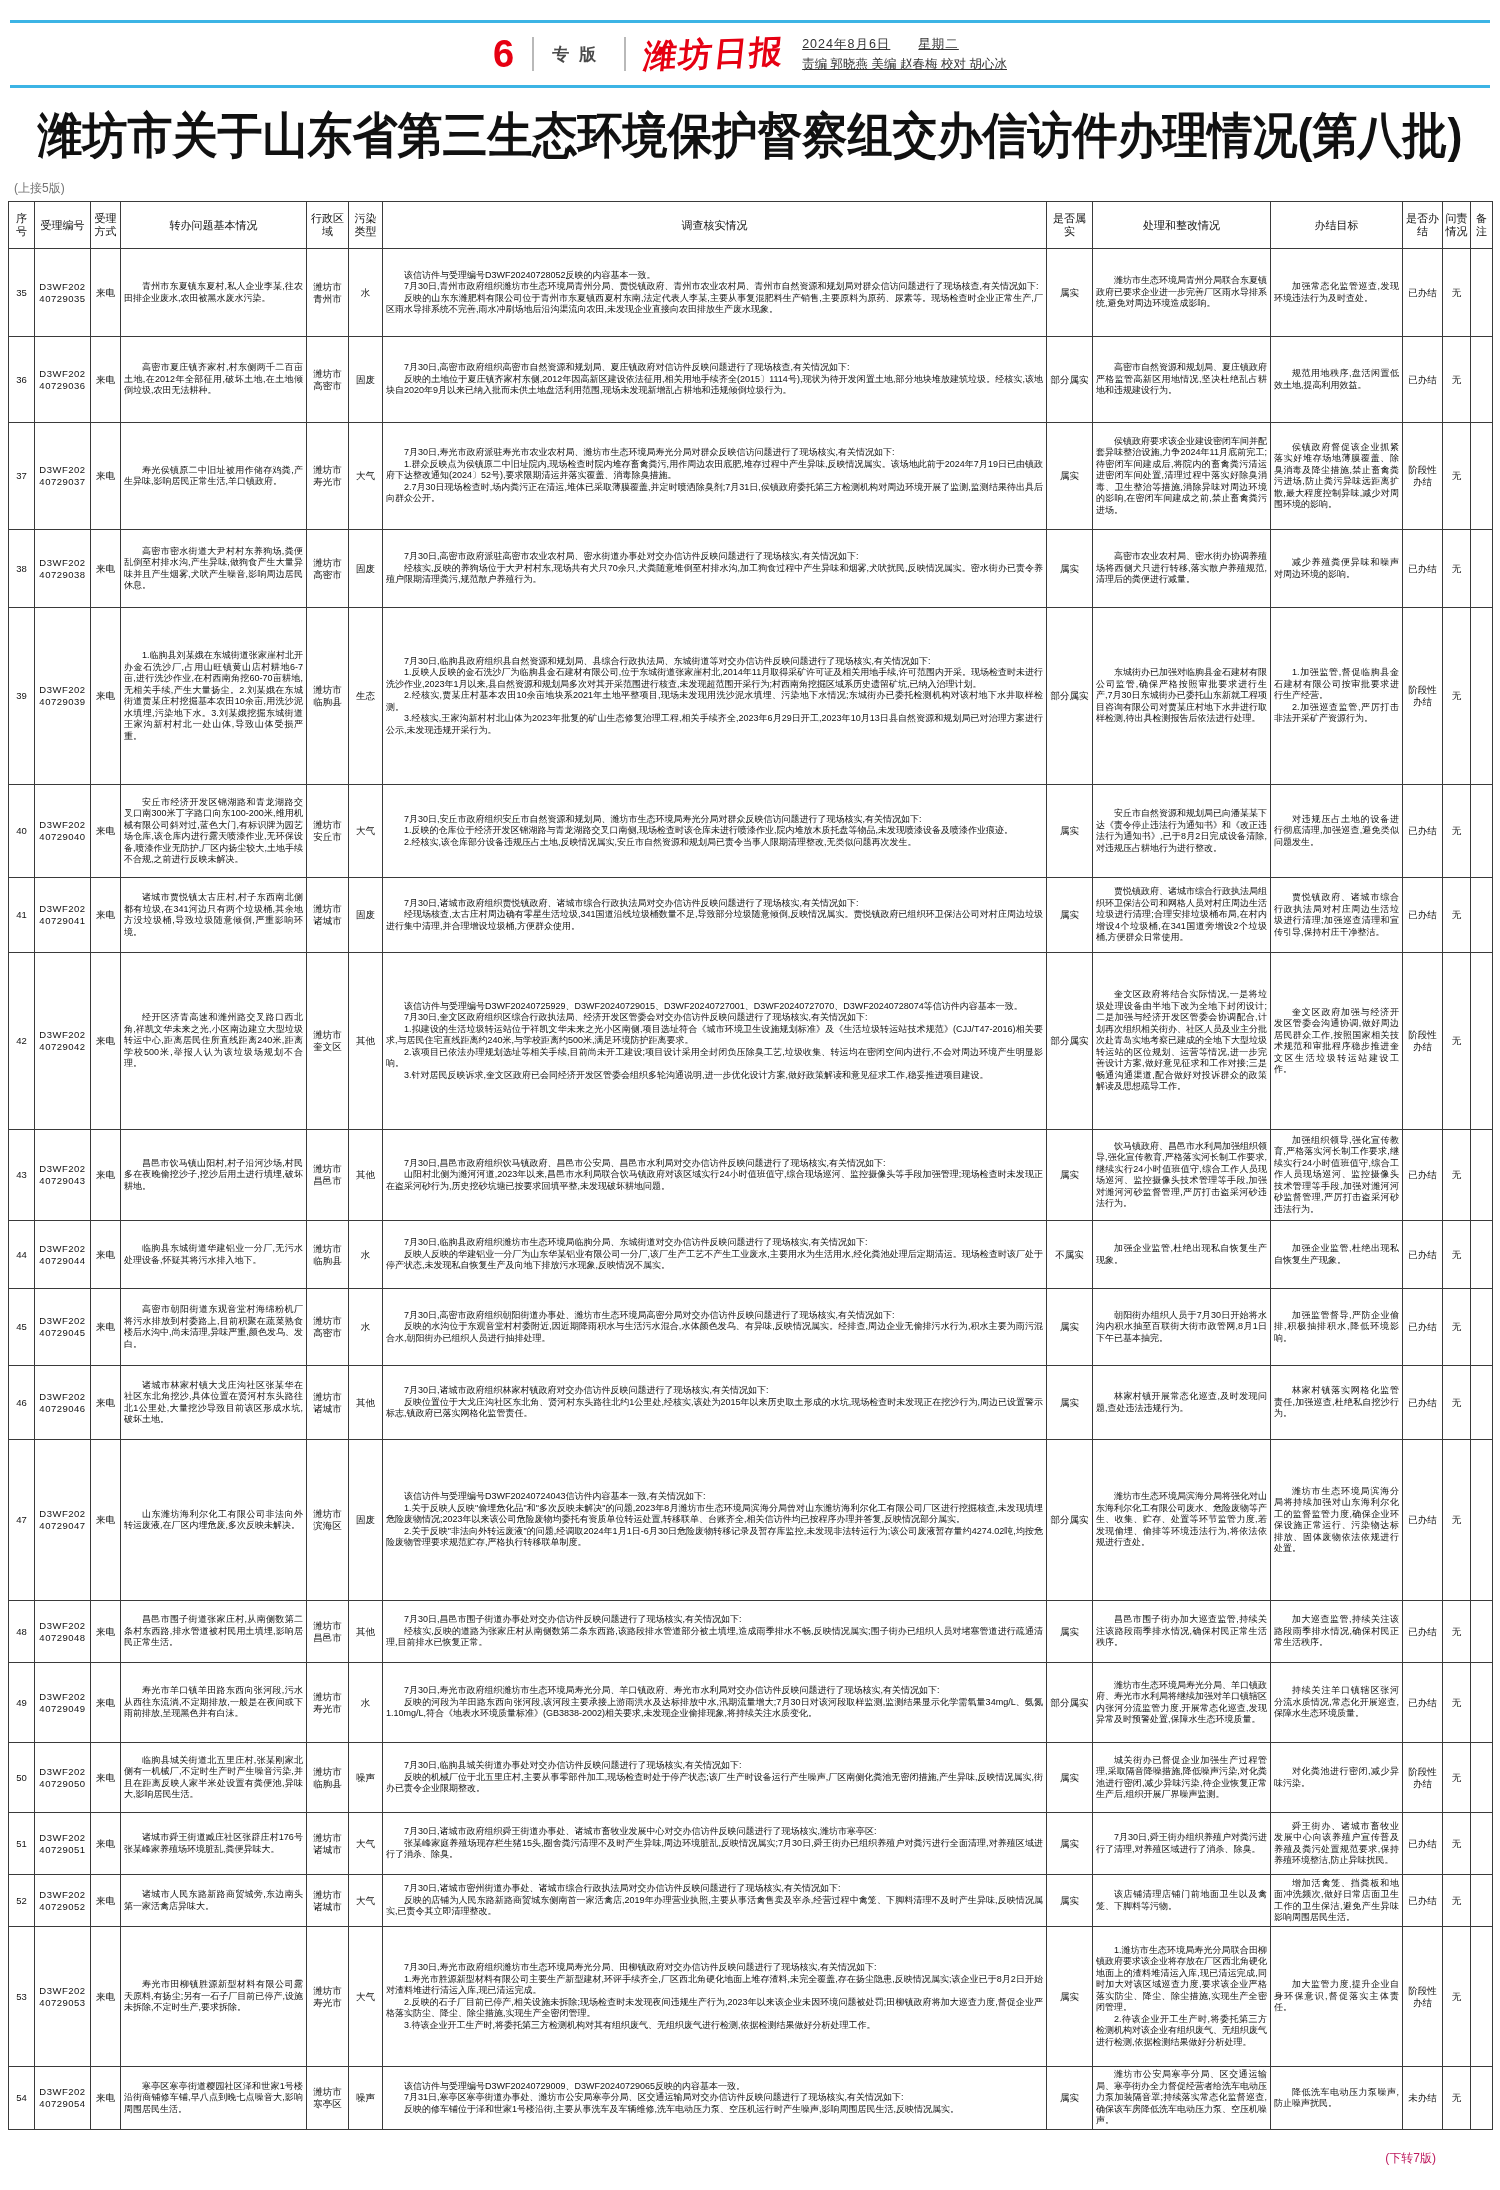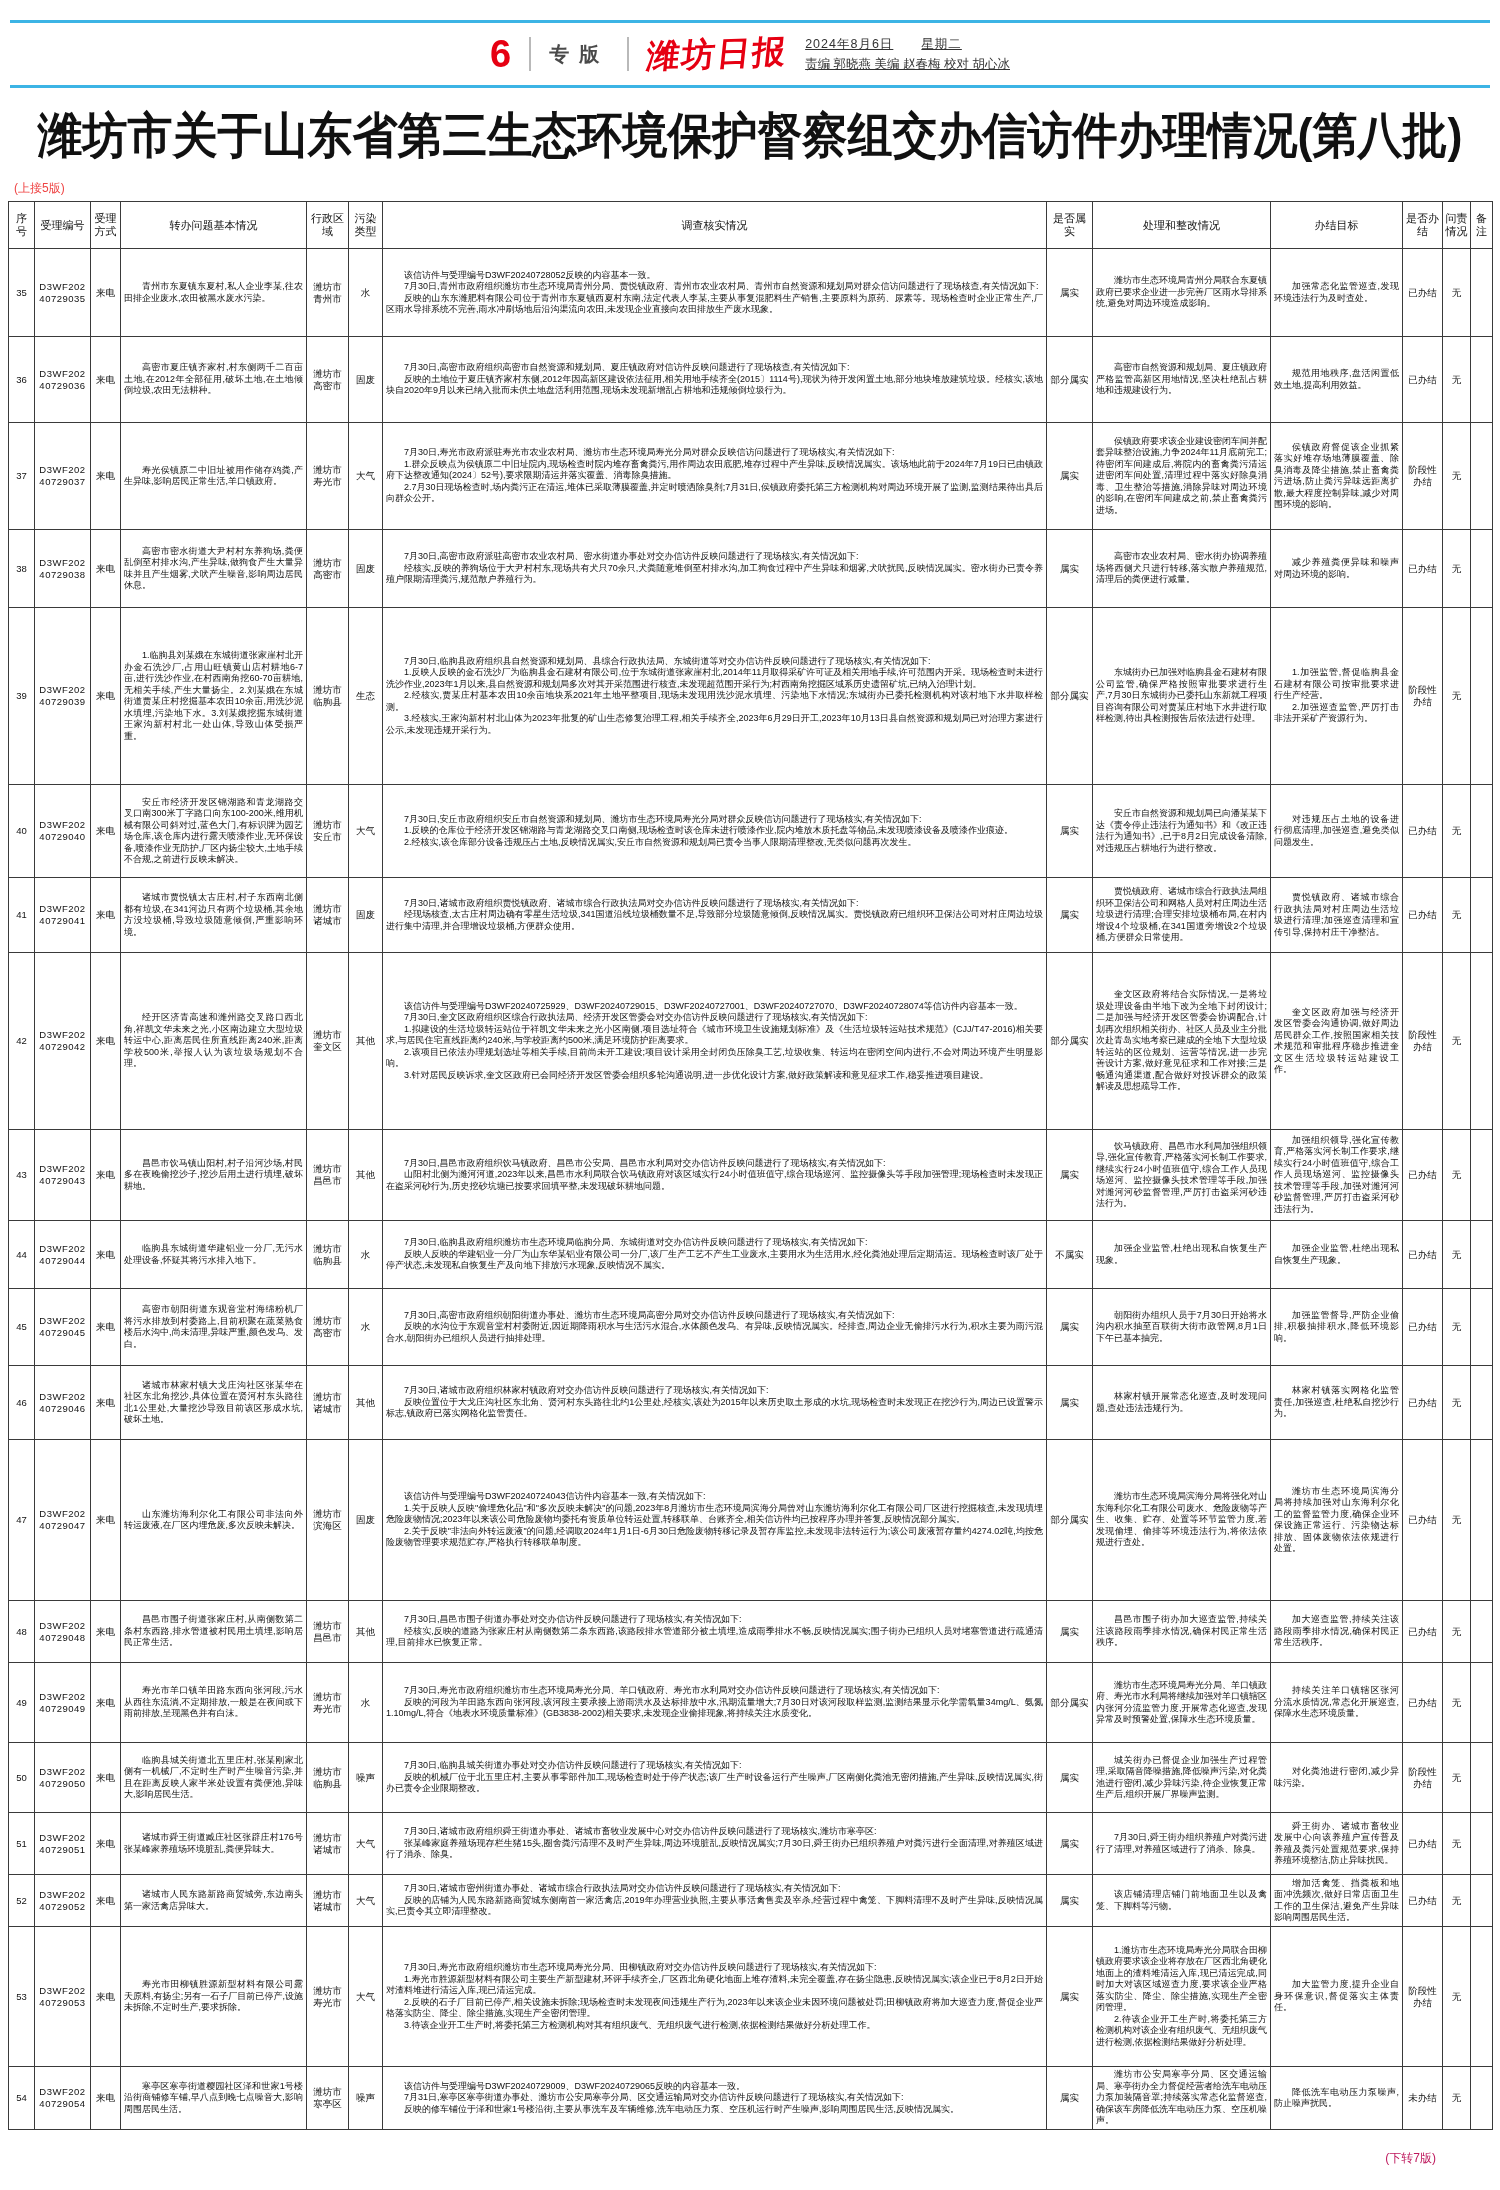--- a/index.html
+++ b/index.html
@@ -10,36 +10,36 @@
   }
   
   .head-rule{height:3px;background:#3cb4e5;margin:0 10px;}
   .head-rule.top{margin-top:20px;}
   .head-band{
     height:62px;margin:0 10px;display:flex;align-items:center;justify-content:center;
     gap:18px;
   }
   .page-num{font-size:38px;font-weight:bold;color:#e60012;line-height:1;}
   .head-sep{width:2px;height:34px;background:#b9b9b9;}
-  .section-name{font-size:20px;color:#4a4a4a;letter-spacing:10px;font-weight:bold;}
+  .section-name{font-size:17px;color:#4a4a4a;letter-spacing:10px;font-weight:bold;}
   .masthead{
     font-size:33px;color:#e60012;font-weight:bold;
     transform:skewX(-8deg) rotate(-2deg);letter-spacing:2px;
     font-family:"Liberation Serif","DejaVu Serif",serif;
   }
   .head-meta{font-size:12.5px;color:#333;line-height:20px;text-decoration:underline;}
   .head-meta .date-line{letter-spacing:1px;}
   .head-meta .date-line .weekday{margin-left:28px;}
   
   .main-title{
     margin:18px 10px 6px 10px;text-align:center;
     font-size:45px;font-weight:900;color:#111;letter-spacing:0px;
     transform:scaleY(1.08);white-space:nowrap;
   }
-  .cont-from{font-size:12px;color:#ef4444;margin:14px 0 4px 14px;}
+  .cont-from{font-size:12px;color:#737373;margin:14px 0 4px 14px;}
   
   table.report{
     border-collapse:collapse;table-layout:fixed;
     width:1484px;margin:0 8px;padding-left:38px;
   }
   table.report th,table.report td{
     border:1px solid #3a3a3a;vertical-align:middle;
     padding:2px 3px;overflow:hidden;
   }
   table.report th{

